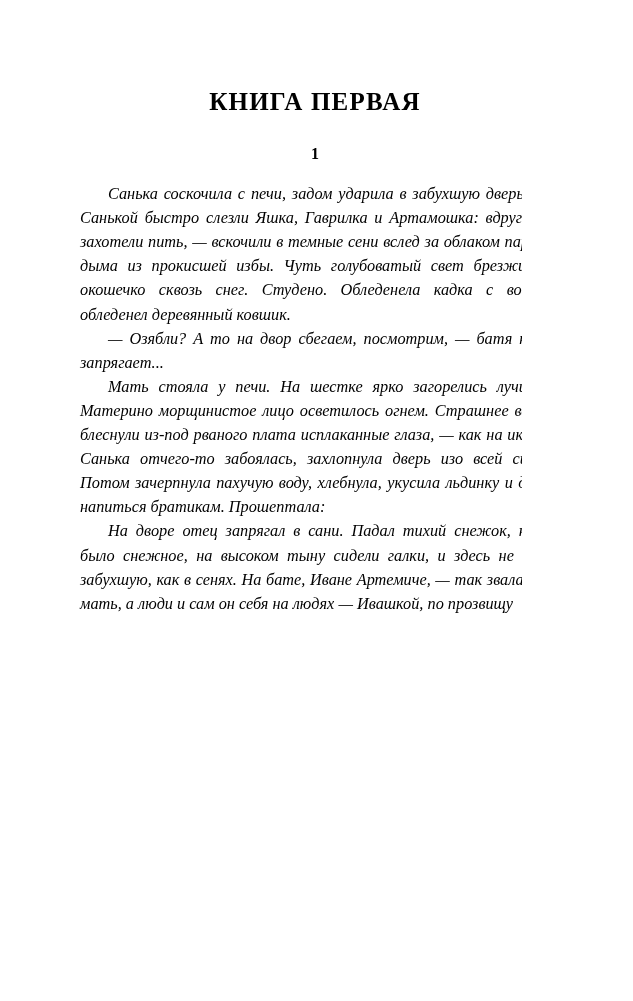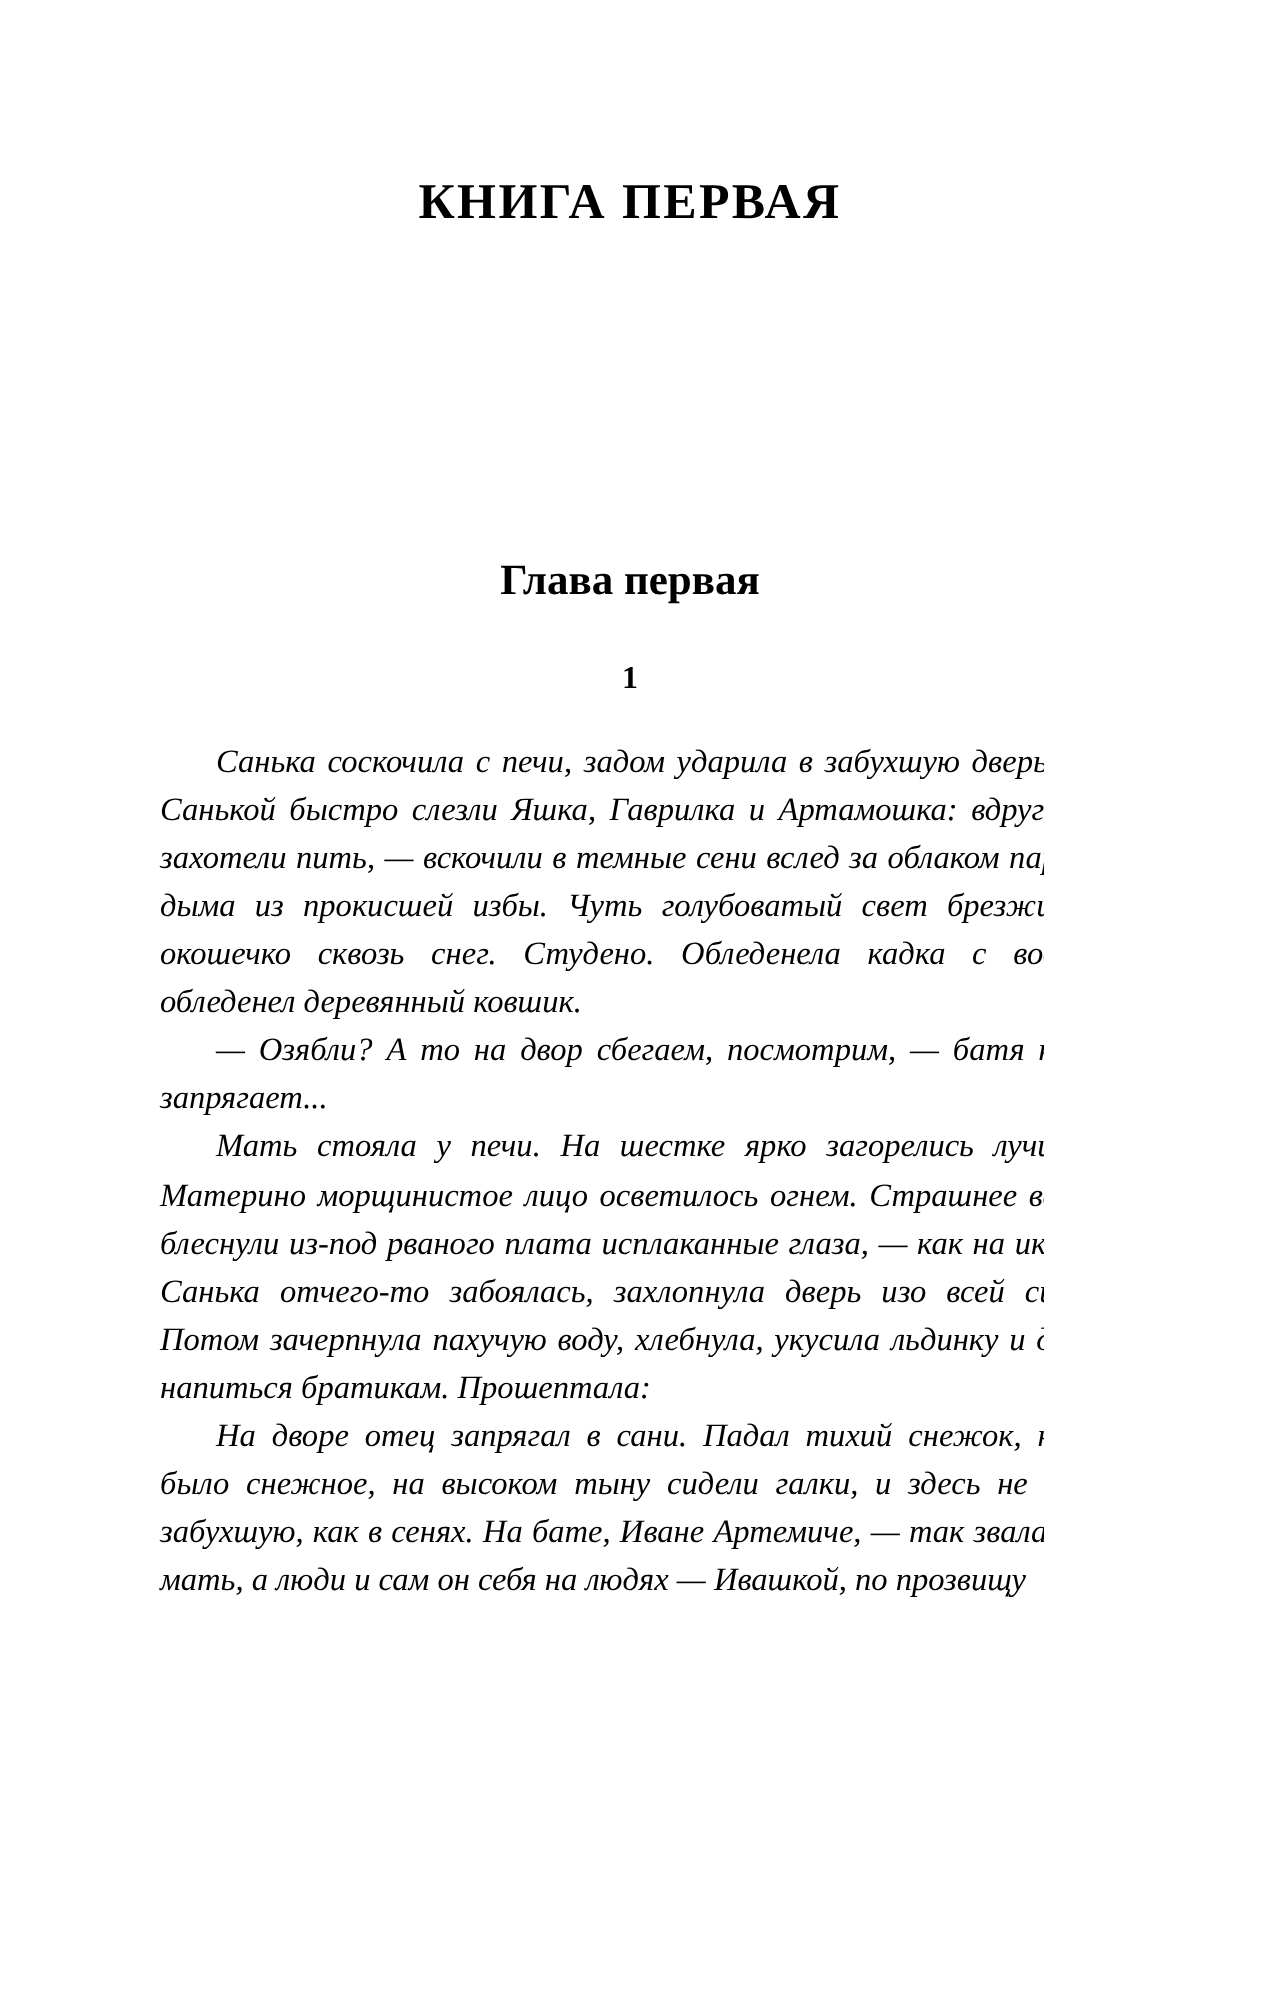--- a/index.html
+++ b/index.html
@@ -71,21 +71,20 @@
   }
 </style>
 </head>
 <body>
 
 <div class="page">
   <div class="content">
 
     <h1 class="book-title">КНИГА ПЕРВАЯ</h1>
 
-    <h2 class="chapter-title">Глава первая</h2>
 
     <div class="section-number">1</div>
 
     <div class="body-text">
       <p>Санька соскочила с печи, задом ударила в забухшую дверь. За Санькой быстро слезли Яшка, Гаврилка и Артамошка: вдруг все захотели пить, — вскочили в темные сени вслед за облаком пара и дыма из прокисшей избы. Чуть голубоватый свет брезжил в окошечко сквозь снег. Студено. Обледенела кадка с водой, обледенел деревянный ковшик.</p>
       <p>— Озябли? А то на двор сбегаем, посмотрим, — батя коня запрягает...</p>
       <p>Мать стояла у печи. На шестке ярко загорелись лучины. Материно морщинистое лицо осветилось огнем. Страшнее всего блеснули из-под рваного плата исплаканные глаза, — как на иконе. Санька отчего-то забоялась, захлопнула дверь изо всей силы. Потом зачерпнула пахучую воду, хлебнула, укусила льдинку и дала напиться братикам. Прошептала:</p>
       <p>На дворе отец запрягал в сани. Падал тихий снежок, небо было снежное, на высоком тыну сидели галки, и здесь не так забухшую, как в сенях. На бате, Иване Артемиче, — так звала его мать, а люди и сам он себя на людях — Ивашкой, по прозвищу</p>
     </div>
 

